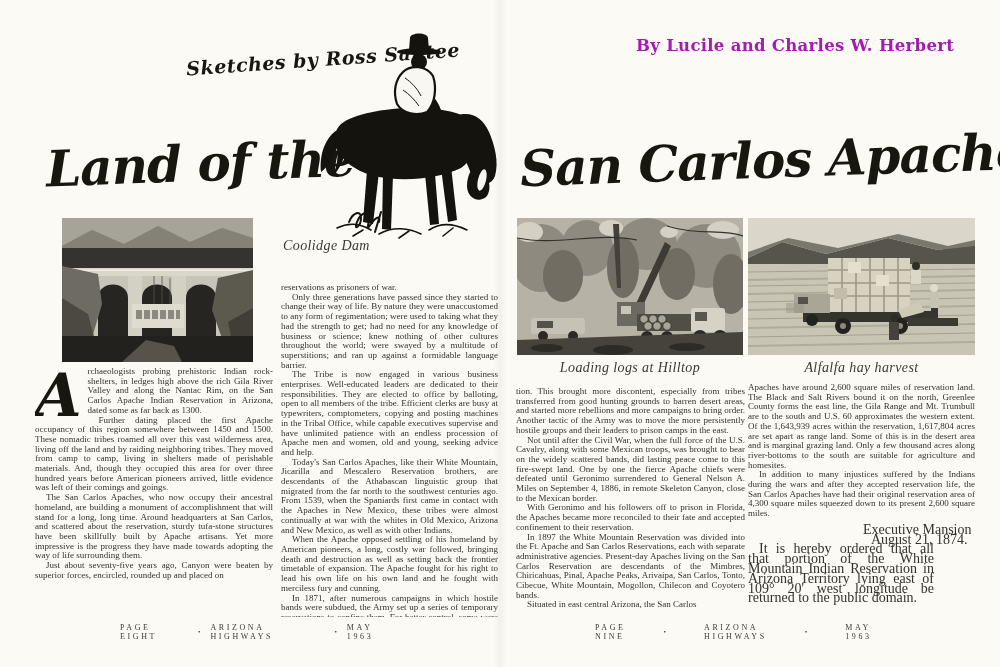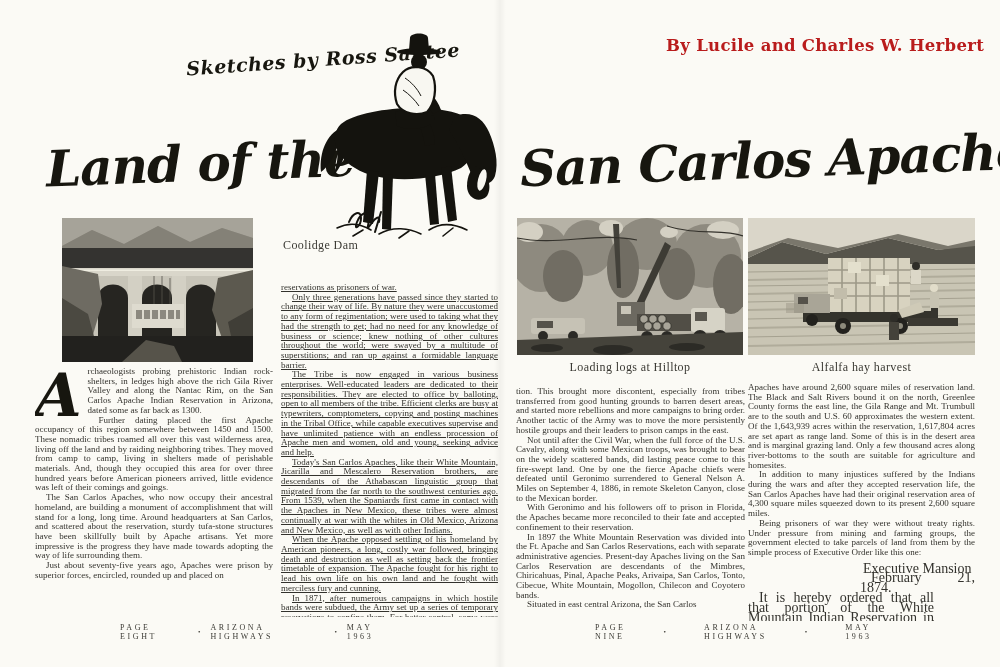--- a/index.html
+++ b/index.html
@@ -7,40 +7,40 @@
           font-family:"Liberation Serif", serif;color:#33322d;}
   .gutter{position:absolute;left:494px;top:0;width:12px;height:667px;
           background:linear-gradient(90deg,rgba(0,0,0,0),rgba(0,0,0,0.04),rgba(0,0,0,0));}
   
   .script{position:absolute;font-family:"DejaVu Serif", serif;font-style:italic;font-weight:700;
           color:#17160f;white-space:nowrap;}
   .credit{left:186px;top:48px;font-size:19px;transform:rotate(-4deg);letter-spacing:0.5px;}
   .title-left{left:46px;top:134px;font-size:50px;transform:rotate(-2deg);letter-spacing:-1px;}
   .title-right{left:520px;top:130px;font-size:50px;transform:rotate(-2deg);letter-spacing:-1px;}
   
-  .bylines{position:absolute;left:666px;top:32px;font-family:"DejaVu Serif", serif;
-           font-weight:700;font-size:16.5px;line-height:27px;color:#b91c1c;letter-spacing:0.3px;}
+  .bylines{position:absolute;left:636px;top:32px;font-family:"DejaVu Serif", serif;
+           font-weight:700;font-size:16.5px;line-height:27px;color:#a21caf;letter-spacing:0.3px;}
   
   .photo{position:absolute;overflow:hidden;background:#8b887e;}
   .photo svg{display:block;}
   .ph-dam{left:62px;top:218px;width:191px;height:144px;}
   .ph-logs{left:517px;top:218px;width:226px;height:137px;}
   .ph-hay{left:748px;top:218px;width:227px;height:137px;}
   .sketch{position:absolute;left:283px;top:16px;width:245px;height:238px;}
   
-  .caption{position:absolute;font-size:12px;color:#3a3933;letter-spacing:0.4px;}
+  .caption{position:absolute;font-style:italic;font-size:14px;color:#3a3933;letter-spacing:0.4px;}
   .cap-dam{left:283px;top:238px;}
   .cap-logs{left:517px;top:360px;width:226px;text-align:center;}
   .cap-hay{left:748px;top:360px;width:227px;text-align:center;}
   
   .col{position:absolute;font-size:9px;line-height:9.7px;text-align:justify;overflow:hidden;}
   .col p{margin:0;text-indent:11px;}
   .col p.cont{text-indent:0;}
   .col-1{left:35px;top:367px;width:238px;height:250px;}
-  .col-2{left:281px;top:283px;width:217px;height:334px;text-decoration:underline;}
+  .col-2{left:281px;top:283px;width:217px;height:334px;}
   .col-3{left:516px;top:387px;width:229px;height:228px;}
   .col-4{left:748px;top:383px;width:227px;height:238px;}
   .dropcap{float:left;font-family:"DejaVu Serif", serif;font-style:italic;font-weight:700;
            font-size:60px;line-height:50px;margin:3px 6px 0 0;color:#17160f;}
   
   .exec{margin-top:6px;font-size:14px;line-height:9.8px;}
   .eo-head{padding-left:104px;text-indent:0;}
   .eo-date{padding-left:112px;text-indent:0;}
   .eo-body{margin-left:26px;width:186px;text-align:justify;text-indent:0;}
   
@@ -258,21 +258,21 @@
   </div>
 
   <div class="caption cap-dam">Coolidge Dam</div>
   <div class="caption cap-logs">Loading logs at Hilltop</div>
   <div class="caption cap-hay">Alfalfa hay harvest</div>
 
   <div class="col col-1">
     <p class="cont"><span class="dropcap">A</span><span>rchaeologists probing prehistoric Indian rock-shelters, in ledges high above the rich Gila River Valley and along the Nantac Rim, on the San Carlos Apache Indian Reservation in Arizona, dated some as far back as 1300.</span></p>
     <p>Further dating placed the first Apache occupancy of this region somewhere between 1450 and 1500. These nomadic tribes roamed all over this vast wilderness area, living off the land and by raiding neighboring tribes. They moved from camp to camp, living in shelters made of perishable materials. And, though they occupied this area for over three hundred years before American pioneers arrived, little evidence was left of their comings and goings.</p>
     <p>The San Carlos Apaches, who now occupy their ancestral homeland, are building a monument of accomplishment that will stand for a long, long time. Around headquarters at San Carlos, and scattered about the reservation, sturdy tufa-stone structures have been skillfully built by Apache artisans. Yet more impressive is the progress they have made towards adopting the way of life surrounding them.</p>
-    <p>Just about seventy-five years ago, Apaches were prison by superior forces, encircled, rounded up and placed on</p>
+    <p>Just about seventy-five years ago, Canyon were beaten by superior forces, encircled, rounded up and placed on</p>
   </div>
 
   <div class="col col-2">
     <p class="cont">reservations as prisoners of war.</p>
     <p>Only three generations have passed since they started to change their way of life. By nature they were unaccustomed to any form of regimentation; were used to taking what they had the strength to get; had no need for any knowledge of business or science; knew nothing of other cultures throughout the world; were swayed by a multitude of superstitions; and ran up against a formidable language barrier.</p>
     <p>The Tribe is now engaged in various business enterprises. Well-educated leaders are dedicated to their responsibilities. They are elected to office by balloting, open to all members of the tribe. Efficient clerks are busy at typewriters, comptometers, copying and posting machines in the Tribal Office, while capable executives supervise and have unlimited patience with an endless procession of Apache men and women, old and young, seeking advice and help.</p>
     <p>Today's San Carlos Apaches, like their White Mountain, Jicarilla and Mescalero Reservation brothers, are descendants of the Athabascan linguistic group that migrated from the far north to the southwest centuries ago. From 1539, when the Spaniards first came in contact with the Apaches in New Mexico, these tribes were almost continually at war with the whites in Old Mexico, Arizona and New Mexico, as well as with other Indians.</p>
     <p>When the Apache opposed settling of his homeland by American pioneers, a long, costly war followed, bringing death and destruction as well as setting back the frontier timetable of expansion. The Apache fought for his right to lead his own life on his own land and he fought with merciless fury and cunning.</p>
     <p>In 1871, after numerous campaigns in which hostile bands were subdued, the Army set up a series of temporary reservations to confine them. For better control, some were abandoned and the Arizona Apaches moved into one restricted area, the White Mountain Reserva-</p>
   </div>
@@ -281,24 +281,23 @@
     <p class="cont">tion. This brought more discontent, especially from tribes transferred from good hunting grounds to barren desert areas, and started more rebellions and more campaigns to bring order. Another tactic of the Army was to move the more persistently hostile groups and their leaders to prison camps in the east.</p>
     <p>Not until after the Civil War, when the full force of the U.S. Cavalry, along with some Mexican troops, was brought to bear on the widely scattered bands, did lasting peace come to this fire-swept land. One by one the fierce Apache chiefs were defeated until Geronimo surrendered to General Nelson A. Miles on September 4, 1886, in remote Skeleton Canyon, close to the Mexican border.</p>
     <p>With Geronimo and his followers off to prison in Florida, the Apaches became more reconciled to their fate and accepted confinement to their reservation.</p>
     <p>In 1897 the White Mountain Reservation was divided into the Ft. Apache and San Carlos Reservations, each with separate administrative agencies. Present-day Apaches living on the San Carlos Reservation are descendants of the Mimbres, Chiricahuas, Pinal, Apache Peaks, Arivaipa, San Carlos, Tonto, Cibecue, White Mountain, Mogollon, Chilecon and Coyotero bands.</p>
     <p>Situated in east central Arizona, the San Carlos</p>
   </div>
 
   <div class="col col-4">
     <p class="cont">Apaches have around 2,600 square miles of reservation land. The Black and Salt Rivers bound it on the north, Greenlee County forms the east line, the Gila Range and Mt. Trumbull are to the south and U.S. 60 approximates the western extent. Of the 1,643,939 acres within the reservation, 1,617,804 acres are set apart as range land. Some of this is in the desert area and is marginal grazing land. Only a few thousand acres along river-bottoms to the south are suitable for agriculture and homesites.</p>
     <p>In addition to many injustices suffered by the Indians during the wars and after they accepted reservation life, the San Carlos Apaches have had their original reservation area of 4,300 square miles squeezed down to its present 2,600 square miles.</p>
-    <p>Being prisoners of war they were without treaty rights. Under pressure from mining and farming groups, the government elected to take parcels of land from them by the simple process of Executive Order like this one:</p>
     <div class="exec">
       <p class="eo-head">Executive Mansion</p>
-      <p class="eo-date">February 21, 1874.</p>
+      <p class="eo-date">August 21, 1874.</p>
       <p class="eo-body">It is hereby ordered that all that portion of the White Mountain Indian Reservation in Arizona Territory lying east of 109° 20' west longitude be returned to the public domain.</p>
 
     </div>
   </div>
 
   <div class="footer footer-left">
     <span>PAGE EIGHT</span>
     <span class="sep">•</span>
     <span>ARIZONA HIGHWAYS</span>
     <span class="sep">•</span>

